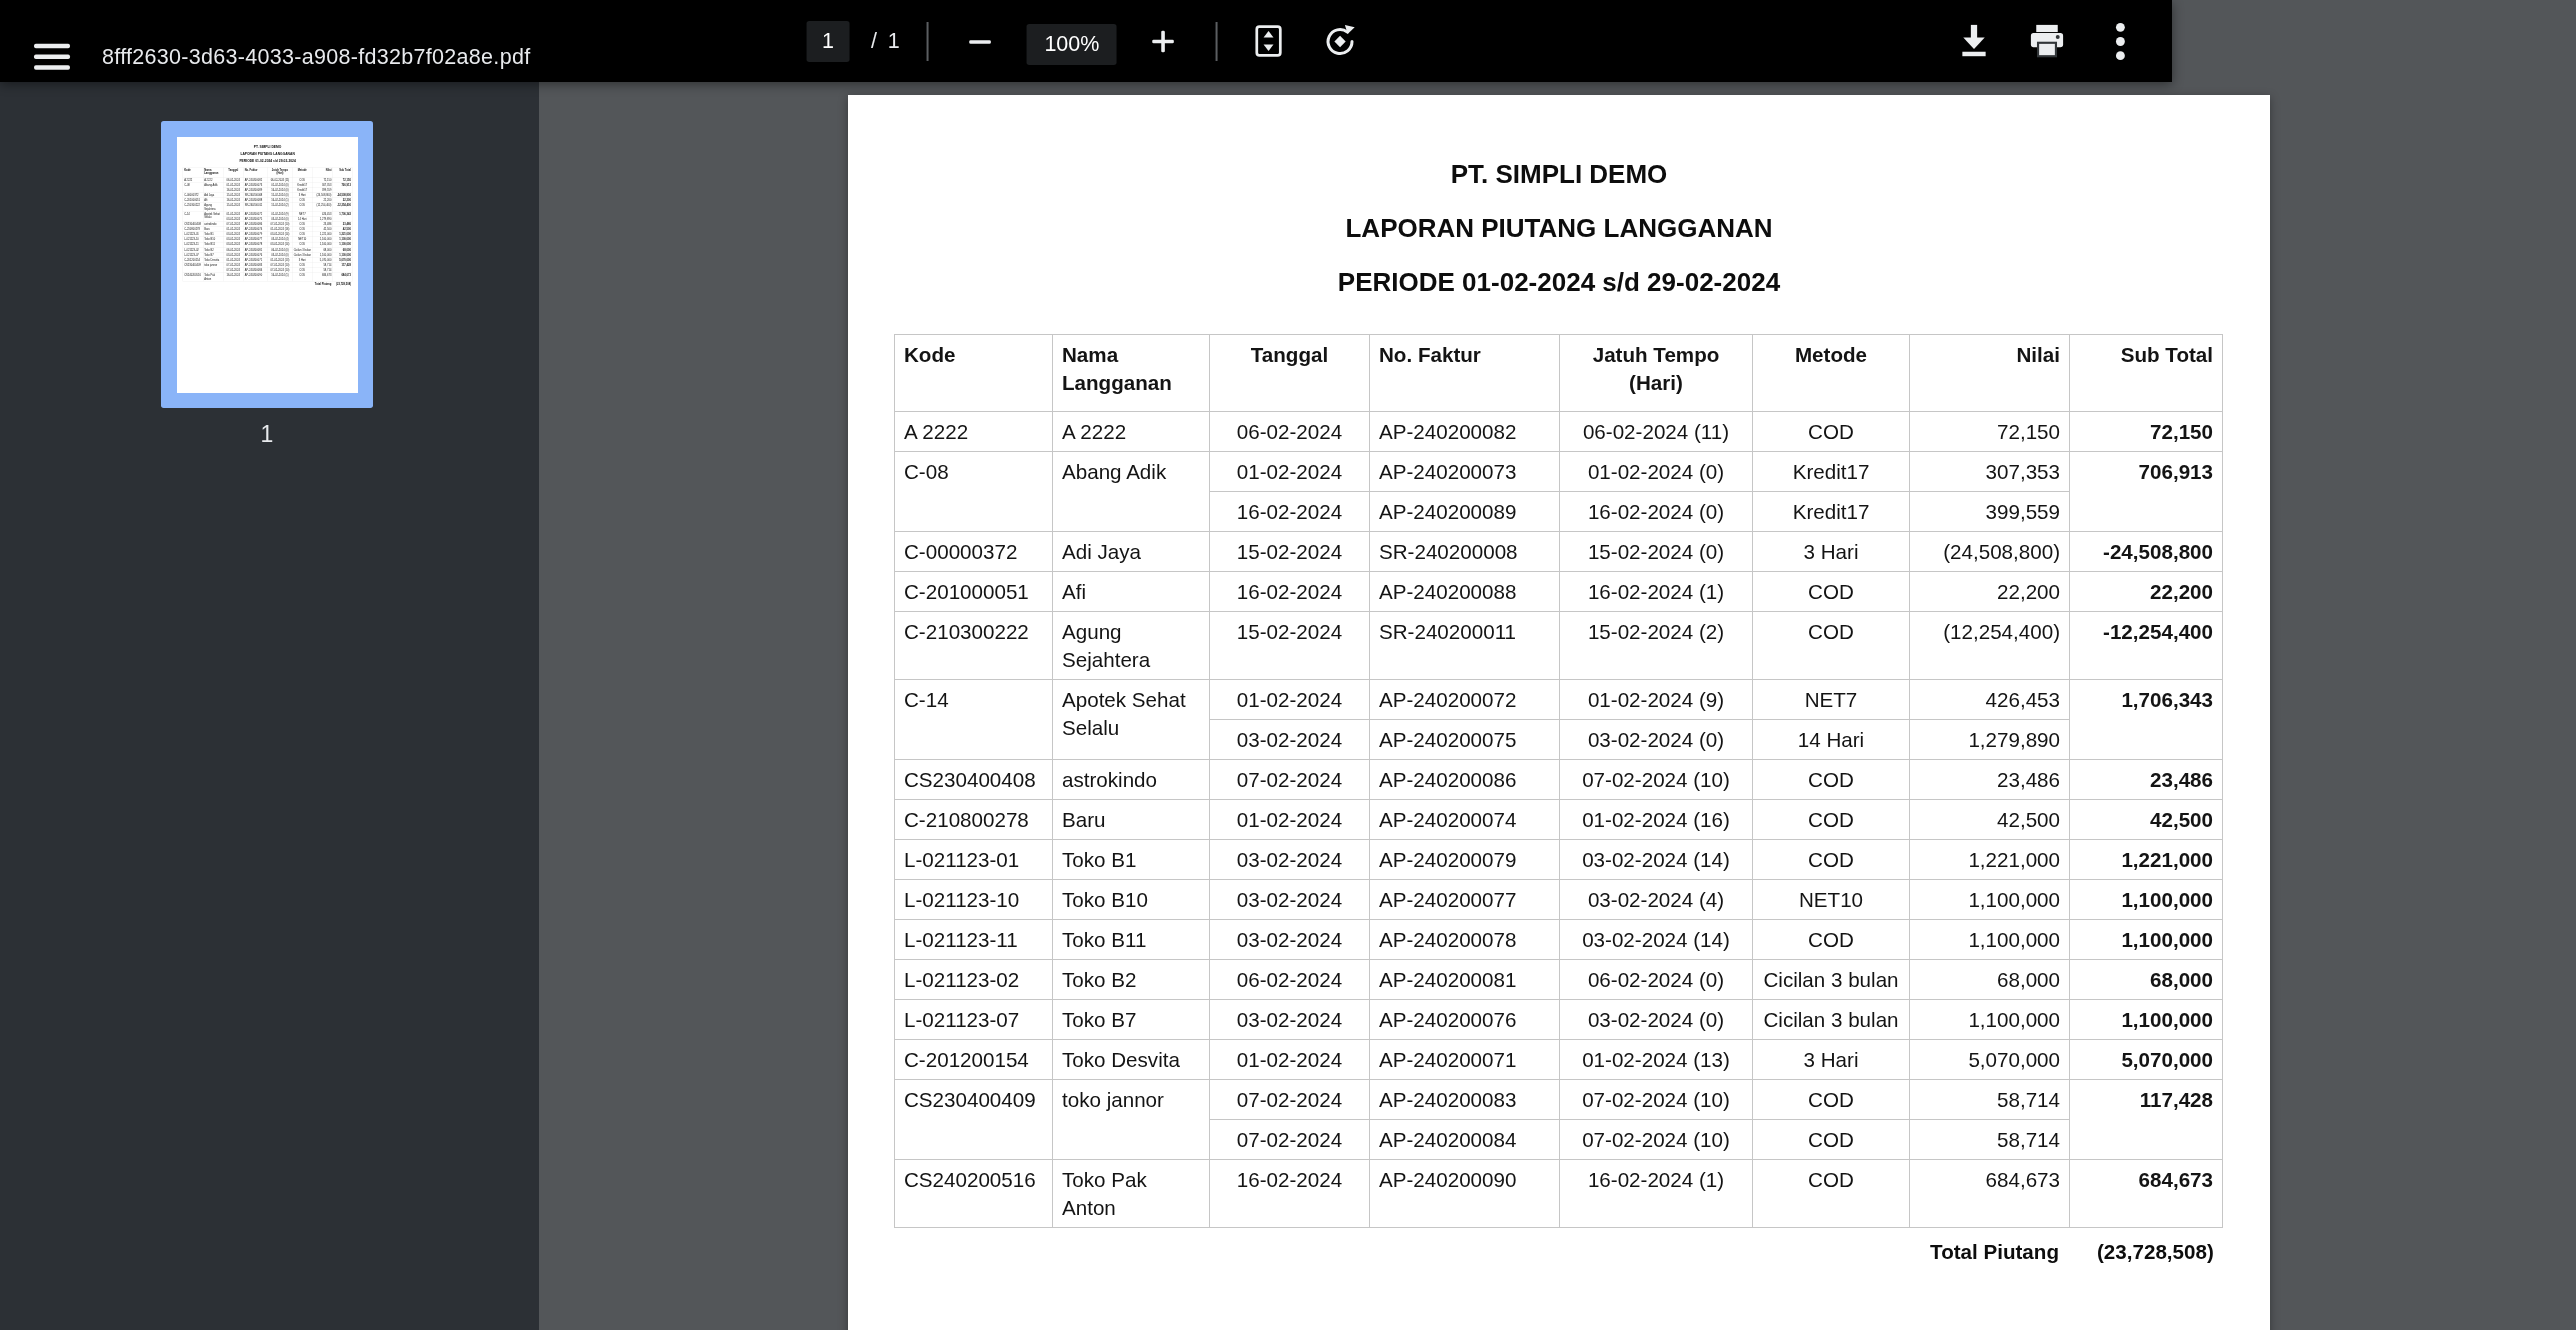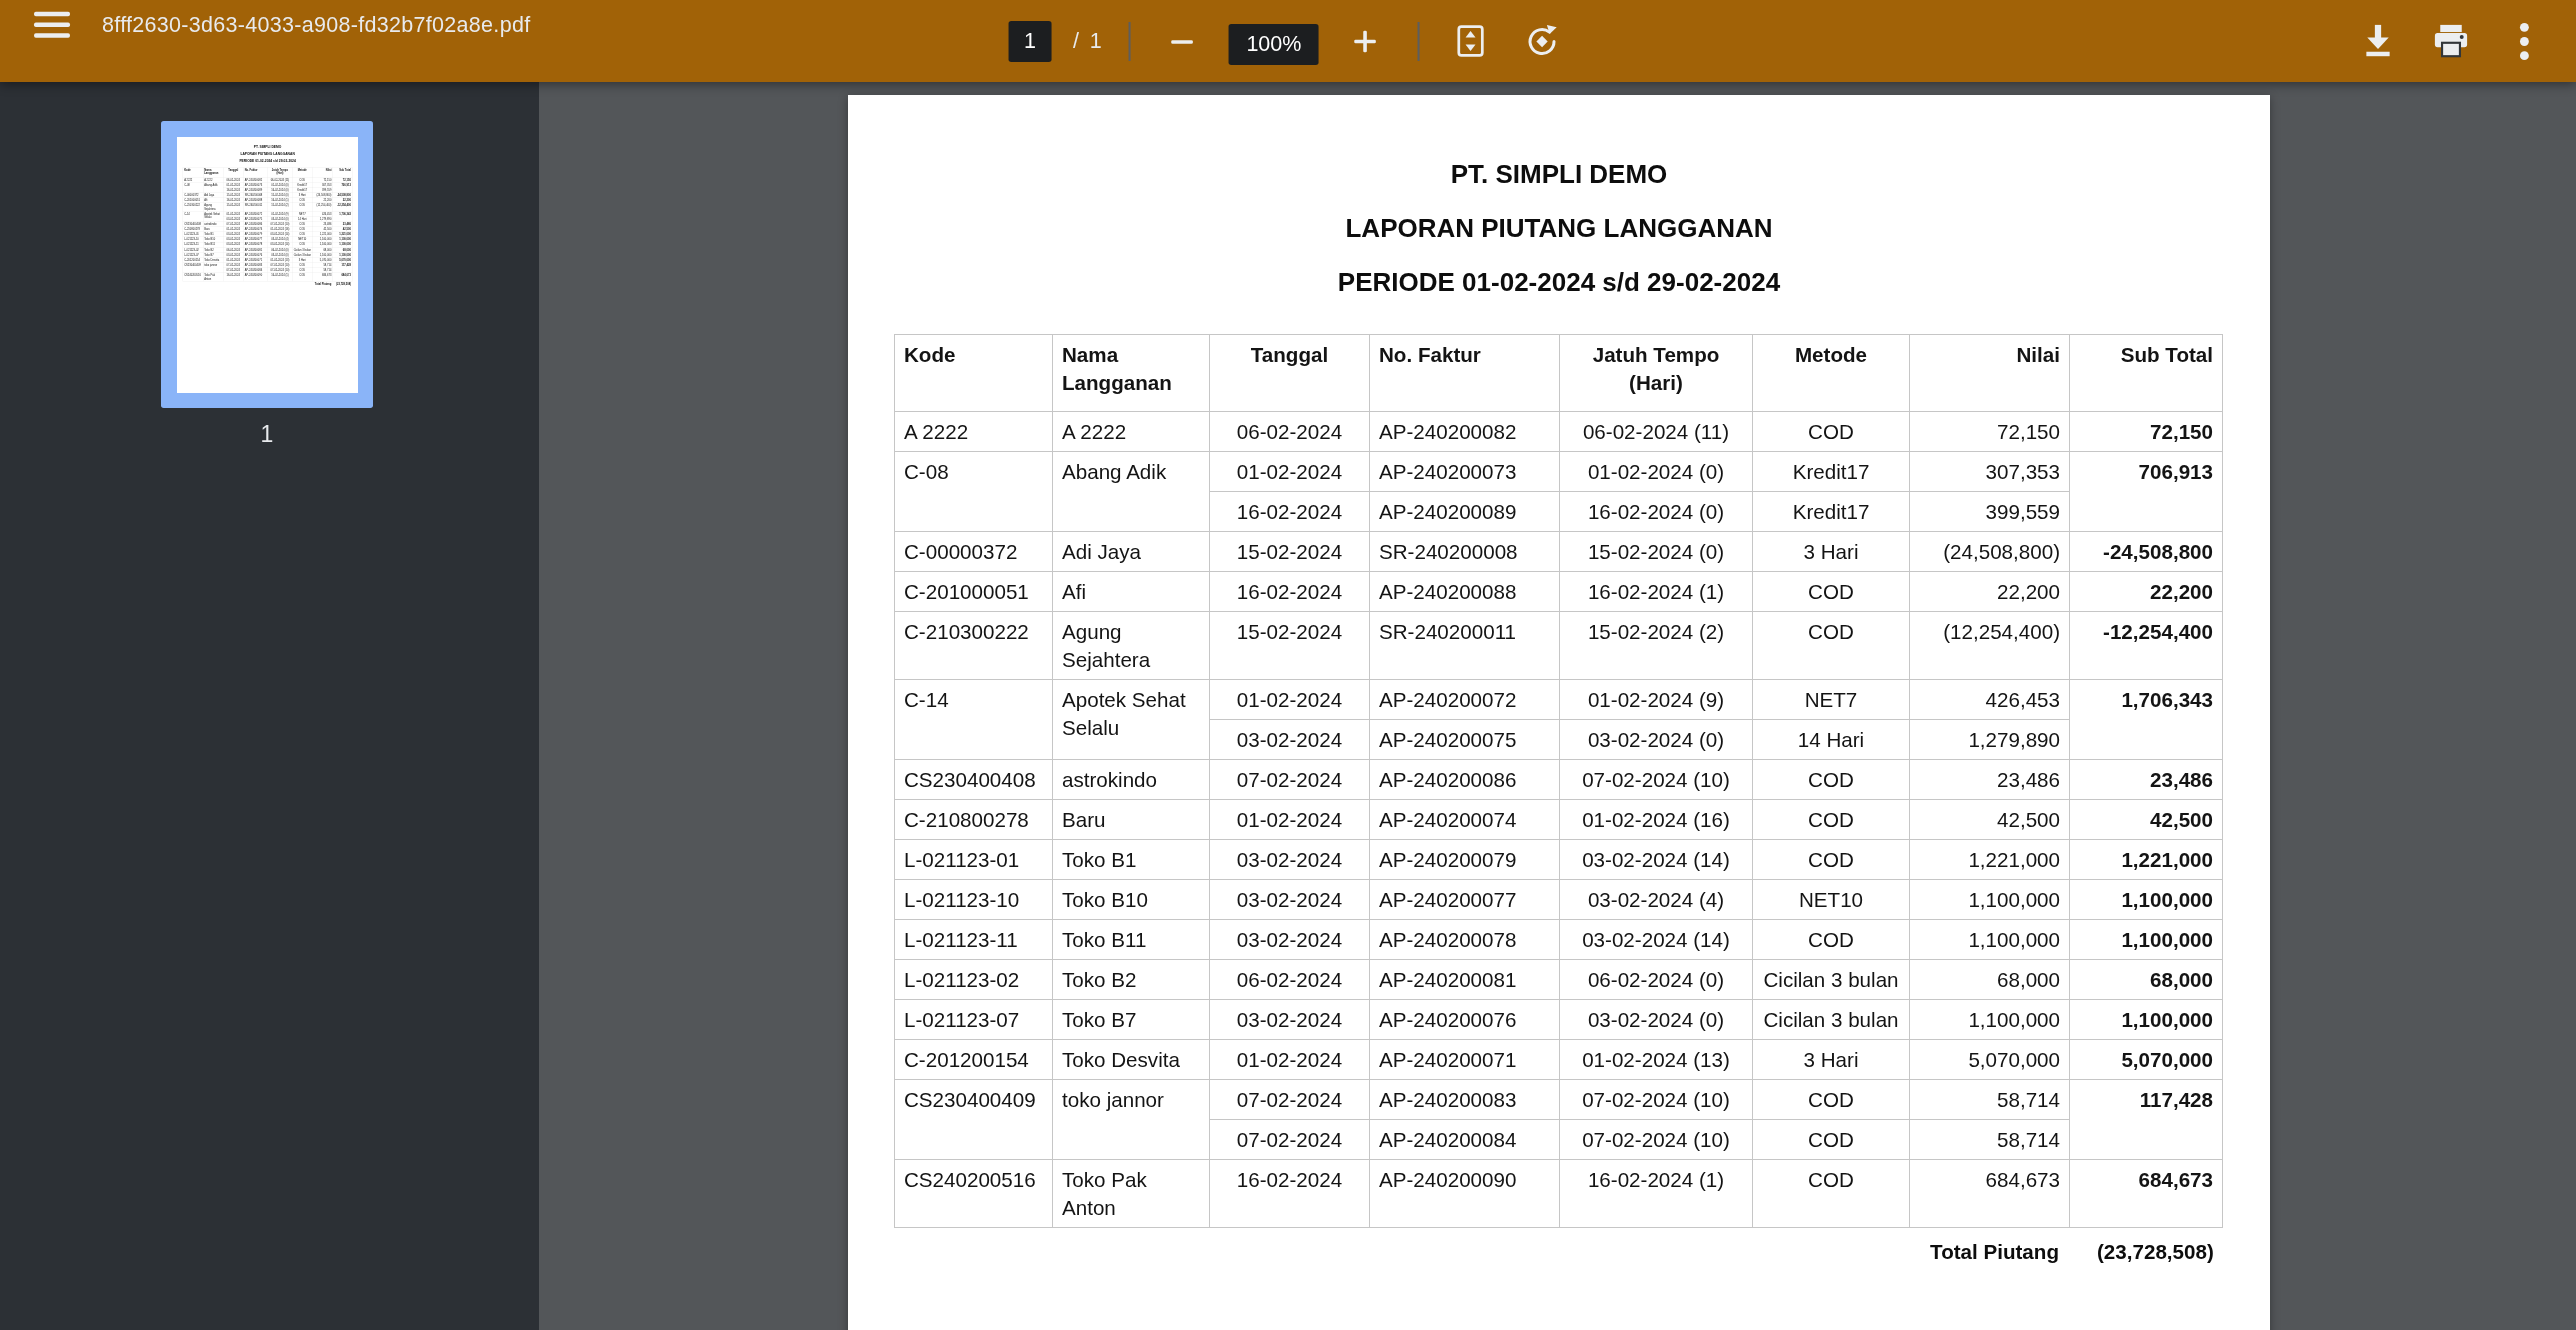--- a/index.html
+++ b/index.html
@@ -1,21 +1,21 @@
 <!DOCTYPE html>
 <html style="font-size:14.3px"><head>
 <meta charset="utf-8">
 <style>
   * { margin:0; padding:0; box-sizing:border-box; }
   html,body { width:2576px; height:1330px; overflow:hidden; background:#535659;
               font-family:"Liberation Sans", sans-serif; }
 
   
-  .toolbar { position:absolute; left:0; top:0; width:2576px; height:82px;
-             background:#a16207; color:#e8eaed; display:flex; align-items:flex-start;
+  .toolbar { position:absolute; left:0; top:0; width:2172px; height:82px;
+             background:#000000; color:#e8eaed; display:flex; align-items:flex-end;
              z-index:30; box-shadow:0 2.7px 10.8px rgba(0,0,0,.45); }
   .tb-left { display:flex; align-items:center; gap:25px; padding-left:27px; }
   .icon-btn { width:50px; height:50px; display:flex; align-items:center; justify-content:center;
               border:none; background:transparent; color:#eceef0; cursor:pointer; border-radius:50%; }
   .filename { font-size:21.5px; letter-spacing:0.3px; color:#e8eaed; white-space:nowrap; }
   .tb-center { position:absolute; left:50%; top:0; height:82px; transform:translateX(-50%);
                display:flex; align-items:center; gap:21.5px; }
   .dark-box { background:#1c1e20; color:#fff; border:none; border-radius:2.7px;
               height:41px; font-size:21.5px; text-align:center; font-family:inherit; }
   .page-input { width:43px; }

